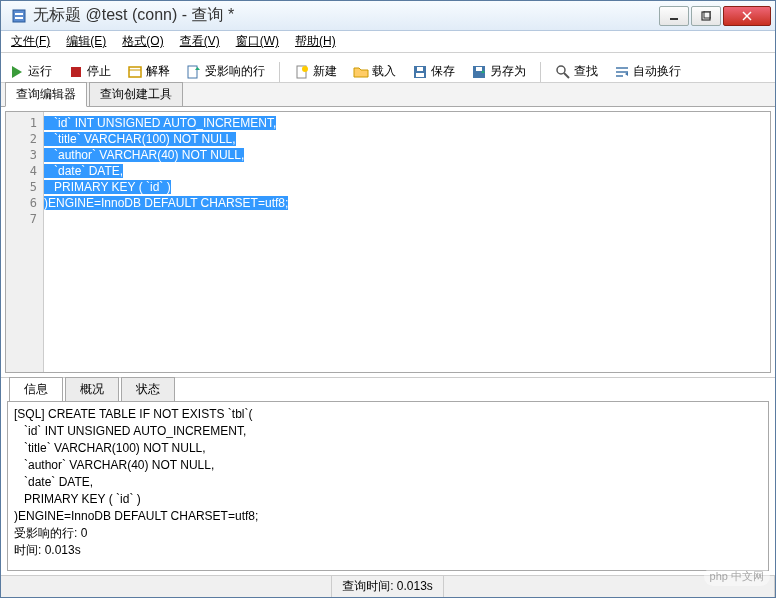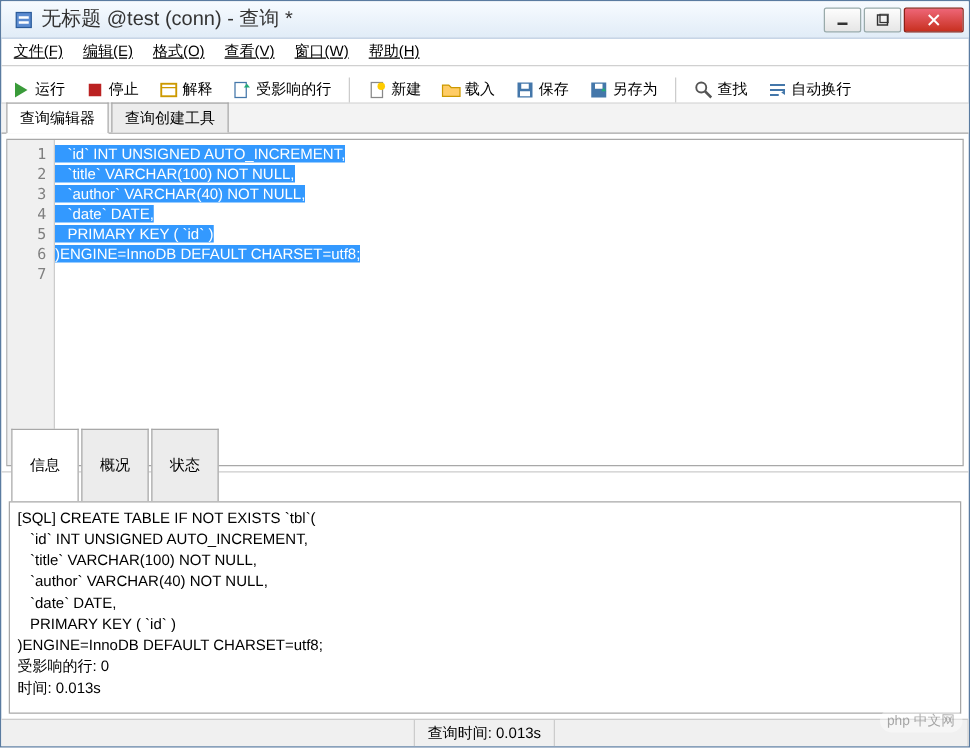--- a/index.html
+++ b/index.html
@@ -32,21 +32,21 @@
 
 .code-area { flex: 1; display: flex; border: 1px solid #a8a8a8; margin: 4px; overflow: hidden; background:#fff; min-height:100px;}
 .gutter { width: 38px; background: #f0f0f0; border-right: 1px solid #ccc; padding-top: 3px; }
 .gutter .ln { height: 16px; line-height: 16px; text-align: right; padding-right: 6px; color: #808080; font-family: Consolas, monospace; position: relative;}
 .code-lines { flex: 1; padding-top: 3px; font-family: Consolas, "Courier New", monospace; font-size: 13px; overflow:auto;}
 .code-lines .cl { height: 16px; line-height: 16px; white-space: pre; }
 .code-lines .cl span.sel { background: #3399ff; color: #fff; }
 
 
 .result-tabs { height: 24px; display: flex; align-items: flex-end; padding: 2px 4px 0 8px; gap: 2px; border-top: 1px solid #ccc; }
-.result-tabs .tab { padding: 20px 14px; border: 1px solid #a8a8a8; border-bottom: none; background: #ececec; cursor: default; }
+.result-tabs .tab { padding: 3px 14px; border: 1px solid #a8a8a8; border-bottom: none; background: #ececec; cursor: default; }
 .result-tabs .tab.active { background: #fff; }
 
 
 .result-area { height: 170px; margin: 0 6px 4px 6px; border: 1px solid #a8a8a8; background: #fff; padding: 4px 6px; font-size: 12px; line-height: 17px; overflow:auto; white-space: pre-wrap;}
 
 
 .statusbar { height: 22px; border-top: 1px solid #ccc; background: #f0f0f0; display: flex; align-items: flex-start; font-size: 12px; }
 .statusbar .cell { padding: 0 10px; border-right: 1px solid #ccc; height: 100%; display:flex; align-items:center;}
 .statusbar .spacer { flex:1; }
 .watermark { position:absolute; right:6px; bottom:12px; opacity:.7; font-size:11px; color:#888; background:rgba(255,255,255,.6); padding:2px 6px; border-radius:10px;}

